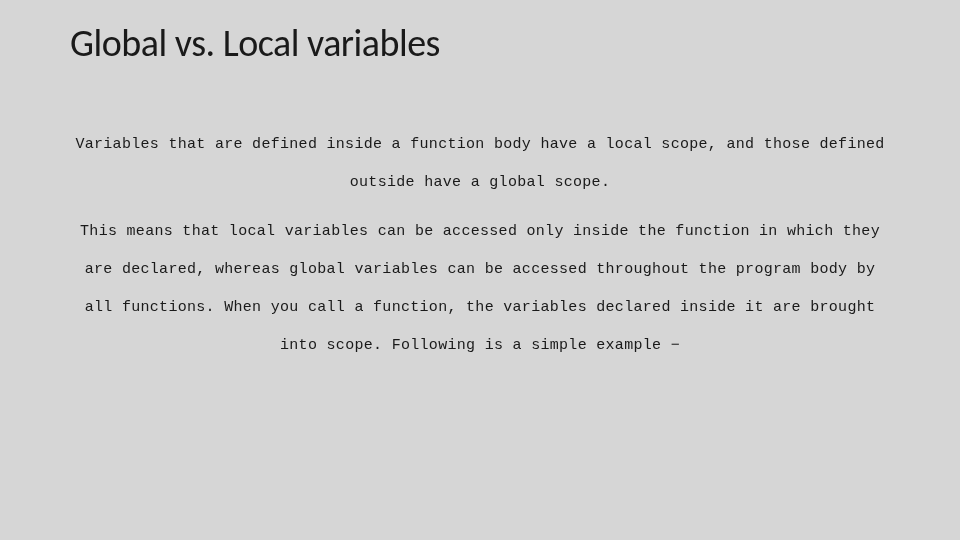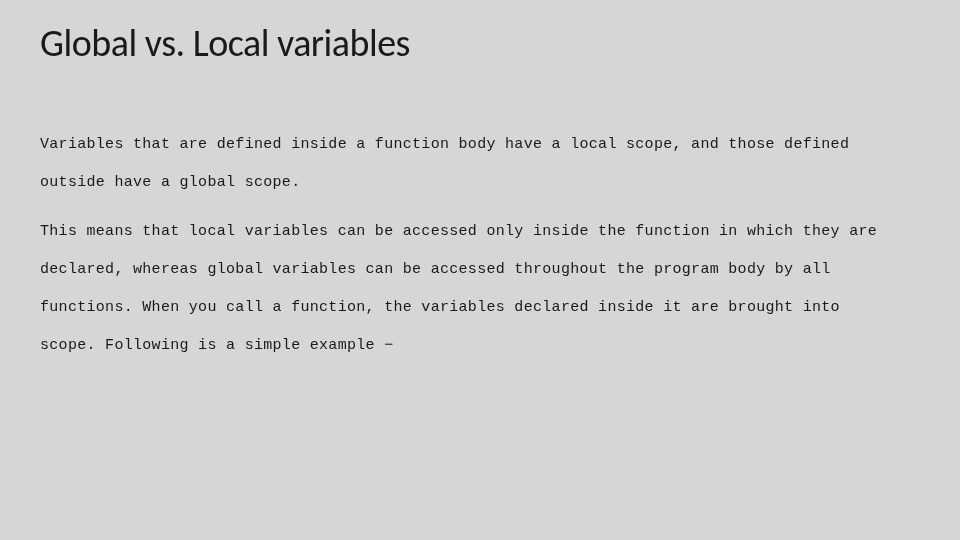--- a/index.html
+++ b/index.html
@@ -5,36 +5,37 @@
   * { margin: 0; padding: 0; box-sizing: border-box; }
   html, body { width: 960px; height: 540px; overflow: hidden; }
   body {
     background: #d6d6d6;
     font-family: 'Segoe UI', Calibri, Arial, sans-serif;
     color: #1a1a1a;
   }
   .slide {
     width: 960px;
     height: 396px;
-    padding: 20px 70px 40px 40px;
+    padding: 20px 70px 40px 70px;
     position: relative;
   }
   .title {
     font-size: 38px;
     font-weight: 400;
     color: #1a1a1a;
     margin-bottom: 60px;
     letter-spacing: -0.5px;
   }
   .body-text {
     font-family: 'Courier New', Courier, monospace;
     font-size: 15px;
     line-height: 2.55;
     color: #1a1a1a;
     letter-spacing: 0.3px;
+    text-align: center;
   }
   .body-text p {
     margin-bottom: 10px;
   }
 </style>
 </head>
 <body>
 
 <div class="slide">
   <h1 class="title">Global vs. Local variables</h1>

